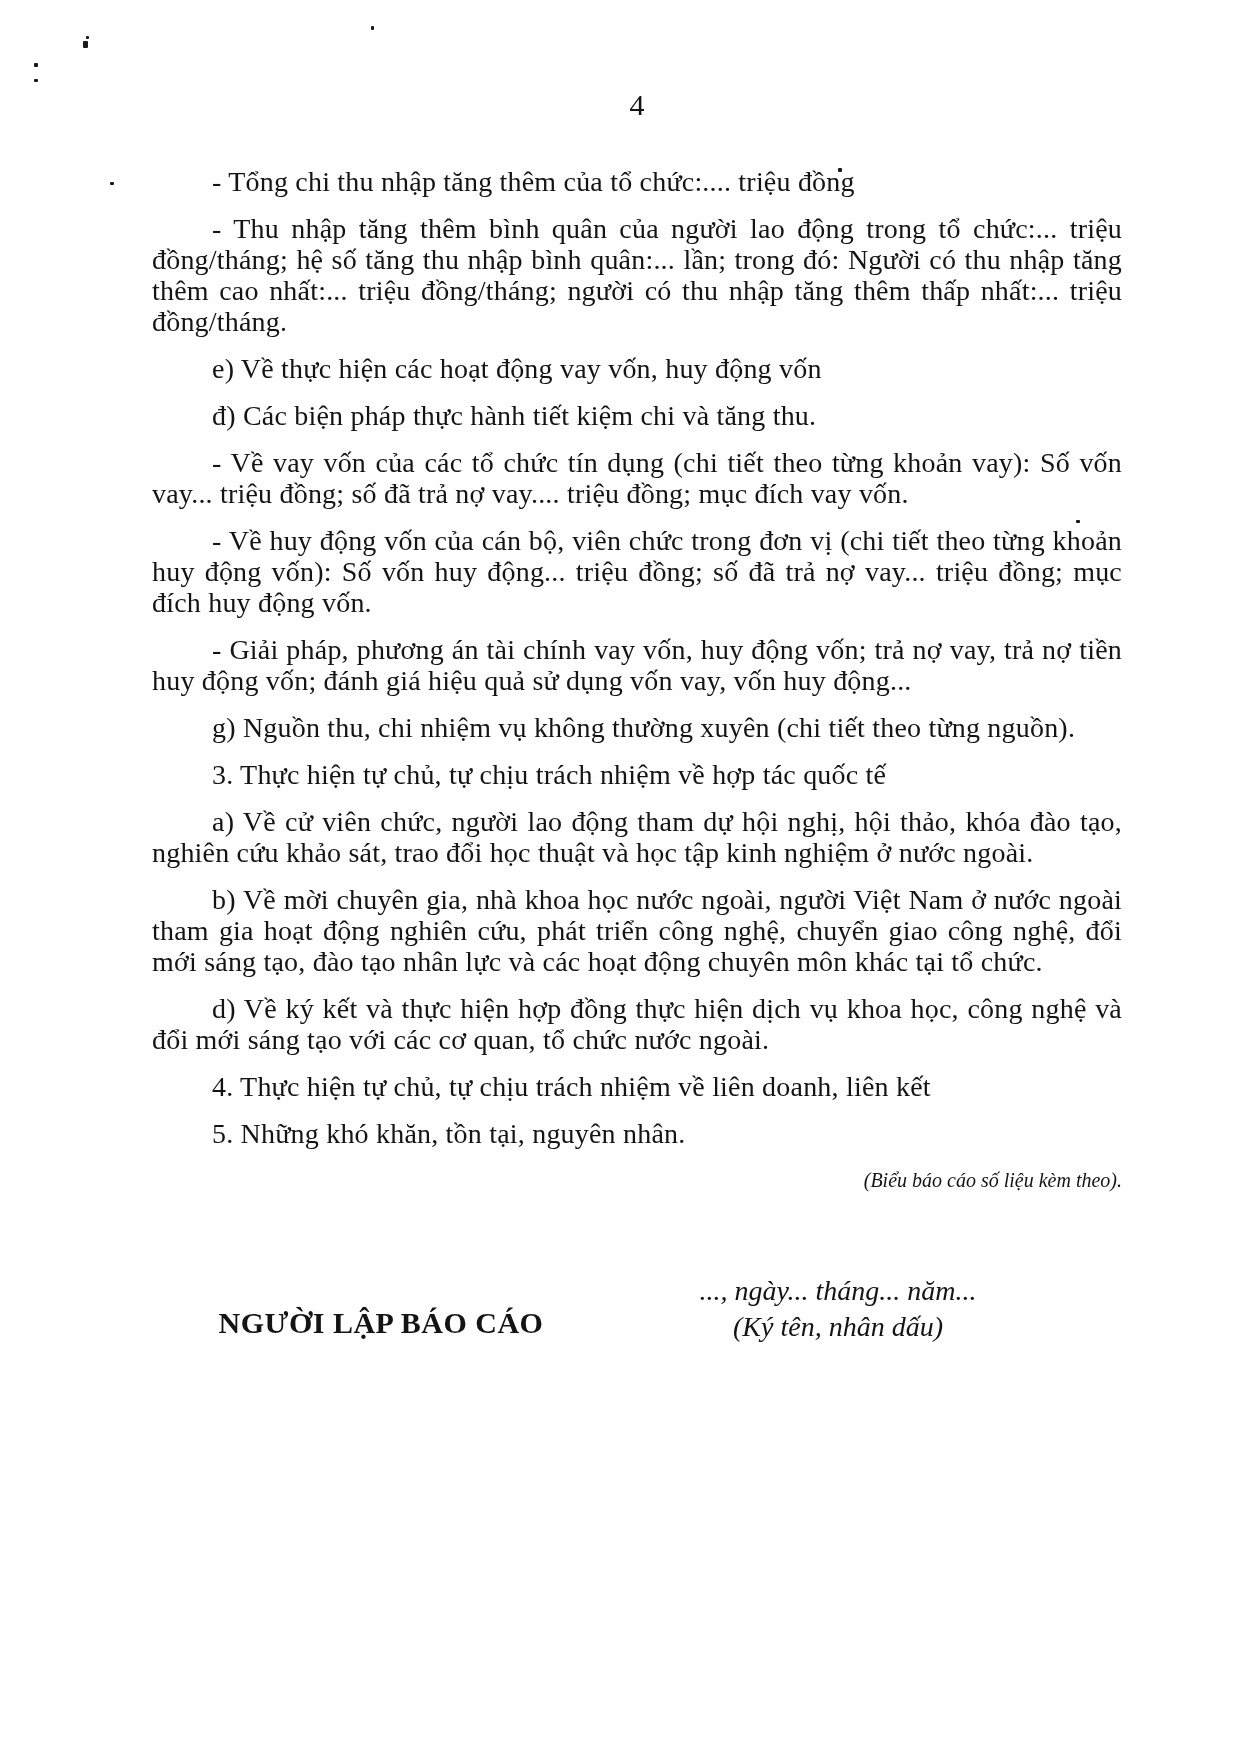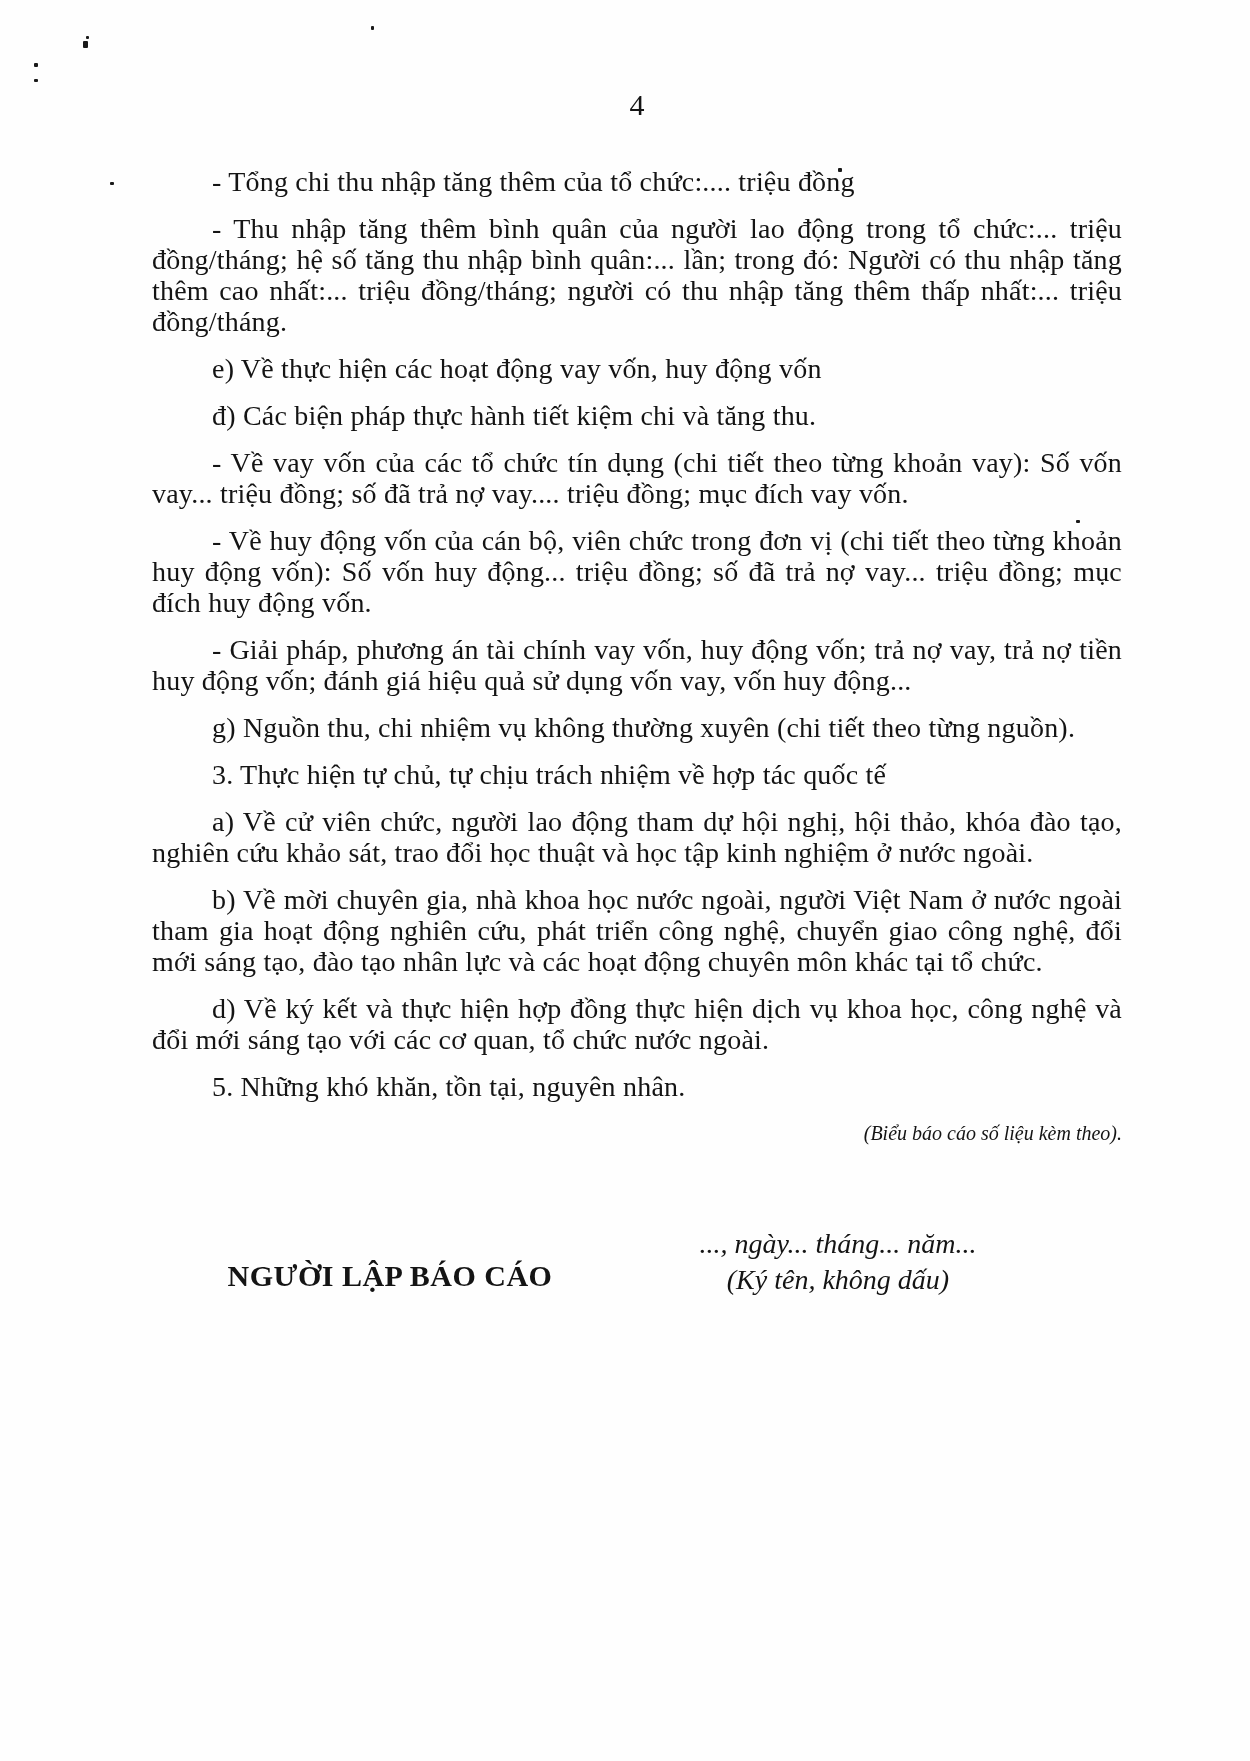--- a/index.html
+++ b/index.html
@@ -42,21 +42,21 @@
     text-align: right;
     font-style: italic;
   }
   .sig {
     position: relative;
     height: 180px;
     margin-top: 74px;
     font-size: 28px;
   }
   .sig-col { position: absolute; text-align: center; }
-  .sig-col.left  { left: 68px;  width: 340px; top: 34px; }
+  .sig-col.left  { left: 59px;  width: 340px; top: 34px; }
   .sig-col.right { left: 516px; width: 340px; top: 4px; }
   .sig-date  { font-style: italic; font-size: 28px; line-height: 34px; }
   .sig-title { font-weight: bold; font-size: 30px; line-height: 38px; letter-spacing: 0.5px; }
   .sig-sub   { font-style: italic; font-size: 28px; line-height: 38px; }
   .speck {
     position: absolute;
     background: #1a1a1a;
     border-radius: 1px;
   }
 </style>
@@ -74,32 +74,33 @@
     <p class="para">e) Về thực hiện các hoạt động vay vốn, huy động vốn</p>
     <p class="para">đ) Các biện pháp thực hành tiết kiệm chi và tăng thu.</p>
     <p class="para">- Về vay vốn của các tổ chức tín dụng (chi tiết theo từng khoản vay): Số vốn vay... triệu đồng; số đã trả nợ vay.... triệu đồng; mục đích vay vốn.</p>
     <p class="para">- Về huy động vốn của cán bộ, viên chức trong đơn vị (chi tiết theo từng khoản huy động vốn): Số vốn huy động... triệu đồng; số đã trả nợ vay... triệu đồng; mục đích huy động vốn.</p>
     <p class="para">- Giải pháp, phương án tài chính vay vốn, huy động vốn; trả nợ vay, trả nợ tiền huy động vốn; đánh giá hiệu quả sử dụng vốn vay, vốn huy động...</p>
     <p class="para">g) Nguồn thu, chi nhiệm vụ không thường xuyên (chi tiết theo từng nguồn).</p>
     <p class="para">3. Thực hiện tự chủ, tự chịu trách nhiệm về hợp tác quốc tế</p>
     <p class="para">a) Về cử viên chức, người lao động tham dự hội nghị, hội thảo, khóa đào tạo, nghiên cứu khảo sát, trao đổi học thuật và học tập kinh nghiệm ở nước ngoài.</p>
     <p class="para">b) Về mời chuyên gia, nhà khoa học nước ngoài, người Việt Nam ở nước ngoài tham gia hoạt động nghiên cứu, phát triển công nghệ, chuyển giao công nghệ, đổi mới sáng tạo, đào tạo nhân lực và các hoạt động chuyên môn khác tại tổ chức.</p>
     <p class="para">d) Về ký kết và thực hiện hợp đồng thực hiện dịch vụ khoa học, công nghệ và đổi mới sáng tạo với các cơ quan, tổ chức nước ngoài.</p>
+    <p class="para">4. Thực hiện tự chủ, tự chịu trách nhiệm về liên doanh, liên kết</p>
     <p class="para">5. Những khó khăn, tồn tại, nguyên nhân.</p>
 
 
     <p class="note">(Biểu báo cáo số liệu kèm theo).</p>
 
     <div class="sig">
       <div class="sig-col left">
         <div class="sig-title">NGƯỜI LẬP BÁO CÁO</div>
       </div>
       <div class="sig-col right">
         <div class="sig-date">..., ngày... tháng... năm...</div>
-        <div class="sig-sub">(Ký tên, không dấu)</div>
+        <div class="sig-sub">(Ký tên, nhân dấu)</div>
       </div>
     </div>
 
   </div>
 
   <div class="speck" style="left:83px;  top:41px;  width:5px; height:7px;"></div>
   <div class="speck" style="left:86px;  top:36px;  width:3px; height:3px;"></div>
   <div class="speck" style="left:34px;  top:63px;  width:4px; height:4px;"></div>
   <div class="speck" style="left:34px;  top:79px;  width:4px; height:3px;"></div>
   <div class="speck" style="left:371px; top:26px;  width:3px; height:4px;"></div>

